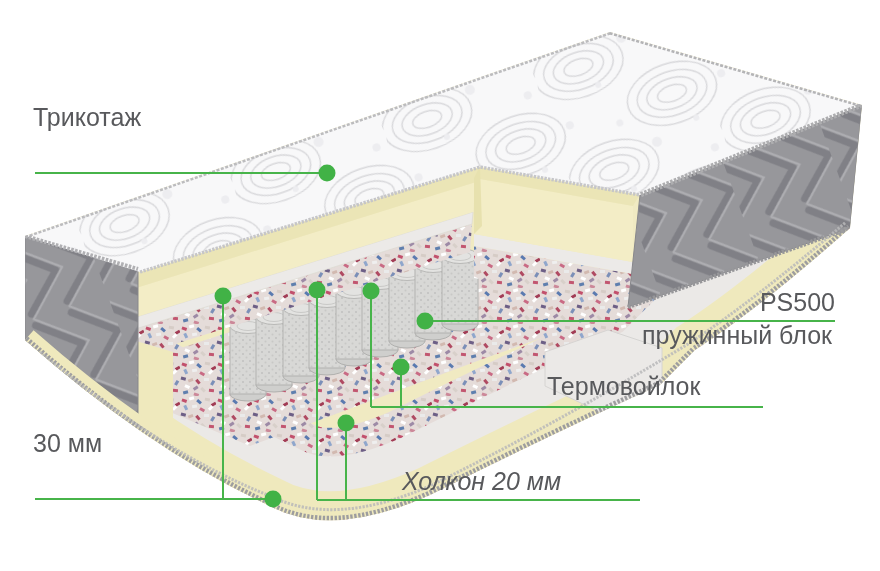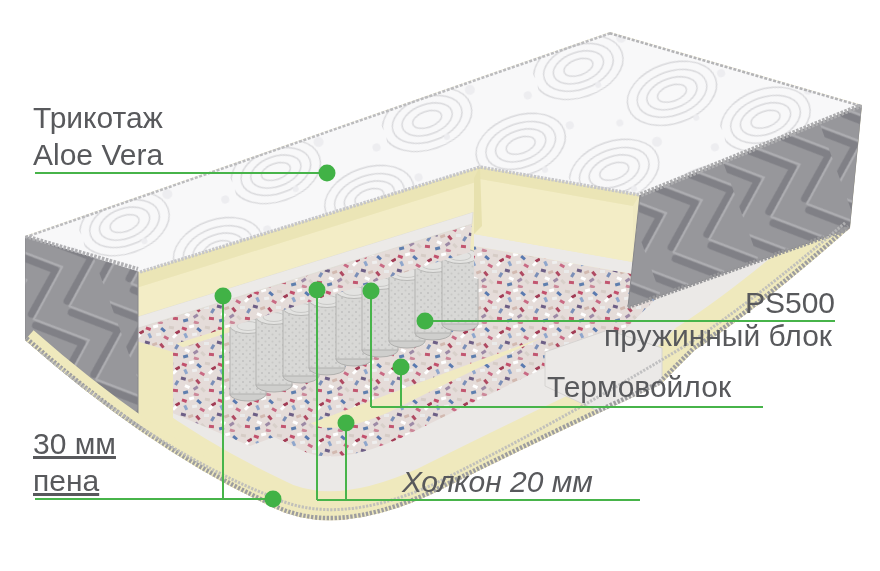--- a/index.html
+++ b/index.html
@@ -1,26 +1,26 @@
 <!DOCTYPE html>
 <html><head>
 <meta charset="utf-8">
 <style>
   html,body{margin:0;padding:0;background:#ffffff;}
   .stage{position:relative;width:880px;height:571px;background:#ffffff;overflow:hidden;
          font-family:"Liberation Sans","DejaVu Sans",sans-serif;}
   .stage svg{position:absolute;left:0;top:0;}
-  .lbl{position:absolute;color:#58595c;font-size:30px;line-height:37px;white-space:nowrap;}
+  .lbl{position:absolute;color:#58595c;font-size:25px;line-height:37px;white-space:nowrap;}
   .lbl.right{text-align:right;}
   .l-cover{left:33px;top:99px;}
   .l-ps500{right:45px;top:284px;margin-left:25px;}
   .l-prblock{right:48px;top:317px;}
   .l-felt{left:547px;top:368px;}
   .l-holcon{left:402px;top:463px;font-style:italic;}
-  .l-foam{left:33px;top:425px;text-decoration:underline;}
+  .l-foam{left:33px;top:425px;}
 </style>
 </head>
 <body>
 
 <div class="stage">
 
 <svg width="880" height="571" viewBox="0 0 880 571">
   <defs>
 
     <pattern id="quilt" width="160" height="110" patternUnits="userSpaceOnUse" patternTransform="rotate(-19)">
@@ -207,28 +207,26 @@
     <circle cx="401" cy="367" r="8.5"></circle>
     <circle cx="317" cy="290" r="8.5"></circle>
     <circle cx="346" cy="423" r="8.5"></circle>
     <circle cx="273" cy="499" r="8.5"></circle>
     <circle cx="223" cy="296" r="8.5"></circle>
   </g>
 </svg>
 
 <div class="lbl l-cover">
   <div>Трикотаж</div>
-  <div>Aloe Vera</div>
 </div>
 
 <div class="lbl right l-ps500">PS500</div>
 <div class="lbl l-felt">Термовойлок</div>
 
 <div class="lbl right l-prblock">пружинный блок</div>
 
 <div class="lbl l-holcon">Холкон 20 мм</div>
 
 <div class="lbl l-foam">
   <div>30 мм</div>
-  <div>пена</div>
 </div>
 
 </div>
 
 </body></html>

